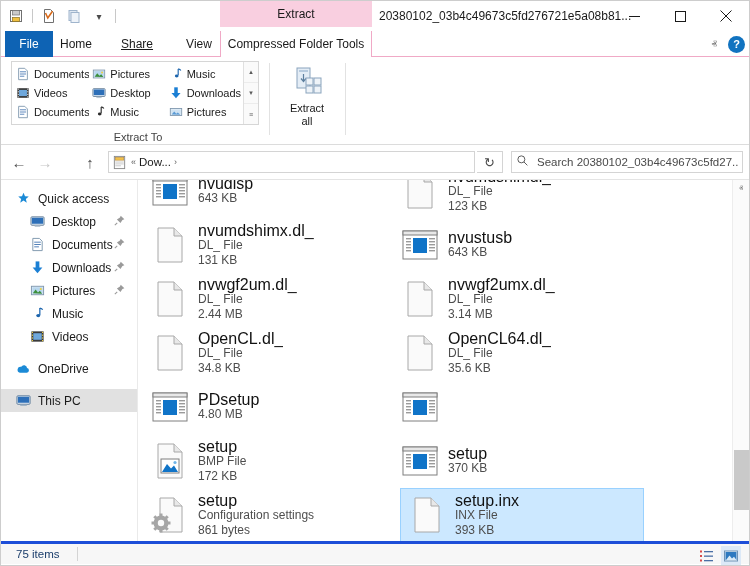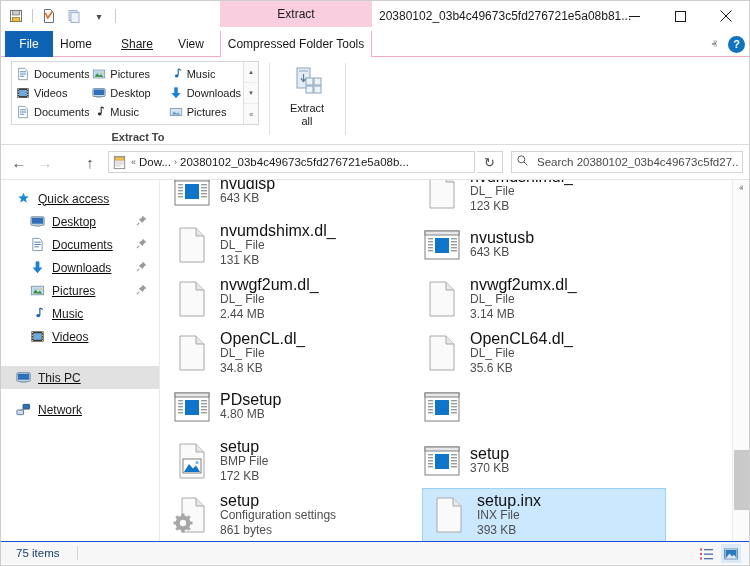--- a/index.html
+++ b/index.html
@@ -32,36 +32,36 @@
   .cap { width:46px; height:30px; display:flex; align-items:center; justify-content:center; }
 
   
   .tabstrip { position:relative; height:26px; background:#ffffff;
               border-bottom:1px solid #f0a9c6; }
   .tab { position:absolute; top:0; height:26px; line-height:26px; text-align:center;
          font-size:12px; color:#1a1a1a; }
   .tab-file { left:4px; width:48px; background:#0e63b4; color:#fff;text-align:center; }
   .tab-home { left:48px; width:54px; }
   .tab-share { left:110px; width:52px;text-decoration:underline; }
-  .tab-view { left:164px; width:52px; }
+  .tab-view { left:172px; width:52px; }
   .tab-cft { left:219px; width:152px; background:#ffffff;
              border-left:1px solid #f0a9c6; border-right:1px solid #f0a9c6; }
   .ribbon-right { position:absolute; right:4px; top:0; height:26px;
                   display:flex; align-items:center; gap:8px; }
   .chev-collapse { font-size:11px; color:#6d6d6d; padding:0 3px; }
   .help-btn { width:17px; height:17px; border-radius:50%; background:#1173c0;
               color:#fff; font-size:11px; font-weight:bold; display:flex;
               align-items:center; justify-content:center; }
 
   
   .ribbon { position:relative; height:88px; background:#ffffff;
             border-bottom:1px solid #dcdcdc; }
   .group { position:absolute; top:0; height:88px; }
   .group-label { position:absolute; bottom:2px; width:100%; text-align:center;
-                 font-size:11px; color:#444;font-weight:bold; }
+                 font-size:11px; color:#444; }
   .group-sep { position:absolute; top:6px; width:1px; height:72px; background:#e2e2e2; }
 
   .gallery-group { left:6px; width:262px; }
   .gallery { position:absolute; left:4px; top:4px; width:248px; height:64px;
              border:1px solid #d6d6d6; background:#fff; display:flex; }
   .gallery-items { flex:1; display:grid; grid-template-columns:1fr 1fr 1fr;
                    grid-template-rows:1fr 1fr 1fr; padding:2px 1px; }
   .gitem { display:flex; align-items:center; gap:4px; padding:0 3px;
            font-size:11px; color:#1a1a1a; white-space:nowrap; overflow:hidden; }
   .gicon { width:14px; height:14px; flex:none; }
@@ -97,22 +97,22 @@
              display:flex; align-items:center; justify-content:center;
              font-size:13px; color:#4c4c4c; background:#fff; }
   .searchbox { width:232px; height:22px; border:1px solid #d4d4d4; background:#fff;
                display:flex; align-items:center; padding:0 4px; margin-left:6px; }
   .search-ph { font-size:11.5px; color:#4a4a4a; white-space:nowrap; overflow:hidden;
                margin-left:8px; }
 
   
   .content { position:relative; height:362px; display:flex;
              border-top:1px solid #e4e4e4; }
-  .navpane { width:159px; background:#ffffff; padding-top:7px;
-             border-right:1px solid #eaeaea; overflow:hidden;text-decoration:underline; }
+  .navpane { width:137px; background:#ffffff; padding-top:7px;
+             border-right:1px solid #eaeaea; overflow:hidden; }
   .nav-item { height:23px; display:flex; align-items:center; padding-left:14px;
               font-size:12px; color:#1a1a1a; position:relative; white-space:nowrap; }
   .nav-item.child { padding-left:28px; }
   .nav-item.selected { background:#e1e1e1; }
   .nav-ico { width:16px; height:16px; flex:none; margin-right:7px;
              display:flex; align-items:center; justify-content:center; }
   .pin { position:absolute; right:10px; top:4px; width:14px; height:14px; }
   .nav-gap { height:9px; }
 
   .filepane { flex:1; position:relative; background:#fff; overflow:hidden; }
@@ -133,21 +133,21 @@
   .vscroll { position:absolute; right:0; top:0; width:17px; height:100%;
              background:#fbfbfb; border-left:1px solid #ededed; }
   .vs-arrow { height:17px; display:flex; align-items:center; justify-content:center;
               font-size:8px; color:#606060; }
   .vs-arrow.bot { position:absolute; bottom:0; width:100%; }
   .vs-thumb { position:absolute; left:1px; width:15px; height:60px; top:270px;
               background:#c9c9c9; }
 
   
   .statusbar { position:relative; height:23px; background:#f7f7f7;
-               border-top:1px solid #1d4ed8; display:flex; align-items:center;
+               border-top:3px solid #1d4ed8; display:flex; align-items:center;
                padding:0 6px;gap:8px; }
   .status-text { font-size:11.5px; color:#1a3d6b; padding-left:9px; }
   .status-sep { width:1px; height:14px; background:#d4d4d4; margin-left:10px; }
   .view-btns { position:absolute; right:8px; top:0; height:23px;
                display:flex; align-items:center; gap:4px; }
   .vbtn { width:20px; height:19px; display:flex; align-items:center;
           justify-content:center; }
   .vbtn.active { background:#dce9f7; }
 </style>
 </head>
@@ -380,21 +380,20 @@
             <rect x="3.5" y="2.5" width="9" height="3" fill="#f2c14a" stroke="#b6893a" stroke-width=".6"></rect>
             <rect x="3.5" y="7" width="9" height="1" fill="#c8c8c8"></rect>
             <rect x="3.5" y="9" width="9" height="1" fill="#c8c8c8"></rect>
             <rect x="3.5" y="11" width="6" height="1" fill="#c8c8c8"></rect>
           </svg>
       </span>
       <span class="addr-crumbs">
         <span class="crumb-sep">«</span>
         <span>Dow...</span>
         <span class="crumb-sep">›</span>
-        <span>20380102_03b4c49673c5fd276721e5a08b...</span>
       </span>
       <span class="addr-chev">ⱟ</span>
     </div>
     <div class="refresh">↻</div>
 
     <div class="searchbox">
       <span>
         <svg width="13" height="13" viewBox="0 0 16 16">
             <circle cx="6.6" cy="6.6" r="4.3" fill="none" stroke="#4a4a4a" stroke-width="1.1"></circle>
             <line x1="9.8" y1="9.8" x2="14" y2="14" stroke="#4a4a4a" stroke-width="1.1"></line>
@@ -512,46 +511,44 @@
                 <rect x="12.8" y="9" width="1.2" height="1.2"></rect>
                 <rect x="12.8" y="11.8" width="1.2" height="1.2"></rect>
               </g>
             </svg>
         </span>
         <span>Videos</span>
       </div>
 
       <div class="nav-gap"></div>
 
+      <div class="nav-item">
+        <span class="nav-ico">
+          <svg width="15" height="15" viewBox="0 0 16 16">
+              <path d="M4.2 12.5 h7.4 a2.6 2.6 0 0 0 .2-5.1 a3.3 3.3 0 0 0-6.2-1.2 a2.7 2.7 0 0 0-1.4 6.3z" fill="#1b8ad6"></path>
+            </svg>
+        </span>
+        <span>OneDrive</span>
+      </div>
 
       <div class="nav-gap"></div>
 
       <div class="nav-item selected">
         <span class="nav-ico">
           <svg width="15" height="15" viewBox="0 0 16 16">
               <rect x="1" y="3" width="14" height="9" rx="1" fill="#e7eff7" stroke="#5a7a99"></rect>
               <rect x="2" y="4" width="12" height="6.4" fill="#2d6fb8"></rect>
               <rect x="4.5" y="12.4" width="7" height="1.4" fill="#9fb3c6"></rect>
             </svg>
         </span>
         <span>This PC</span>
       </div>
 
       <div class="nav-gap"></div>
 
-      <div class="nav-item">
-        <span class="nav-ico">
-          <svg width="15" height="15" viewBox="0 0 16 16">
-              <rect x="1" y="8.5" width="7" height="5" rx="0.6" fill="#cfdded" stroke="#5a7a99"></rect>
-              <rect x="7.5" y="2.5" width="7" height="5" rx="0.6" fill="#2d6fb8" stroke="#27597f"></rect>
-              <line x1="4.5" y1="8.5" x2="11" y2="7.5" stroke="#6d8aa5"></line>
-            </svg>
-        </span>
-        <span>Network</span>
-      </div>
     </div>
 
     <div class="filepane">
       <div class="filegrid">
 
         <div class="fileitem">
           <span class="fi-icon">
             <svg width="40" height="40" viewBox="0 0 40 40">
                 <rect x="3" y="6" width="34" height="28" fill="#fff" stroke="#7f7f7f"></rect>
                 <rect x="3" y="6" width="34" height="4" fill="#e8e8e8" stroke="#7f7f7f"></rect>

